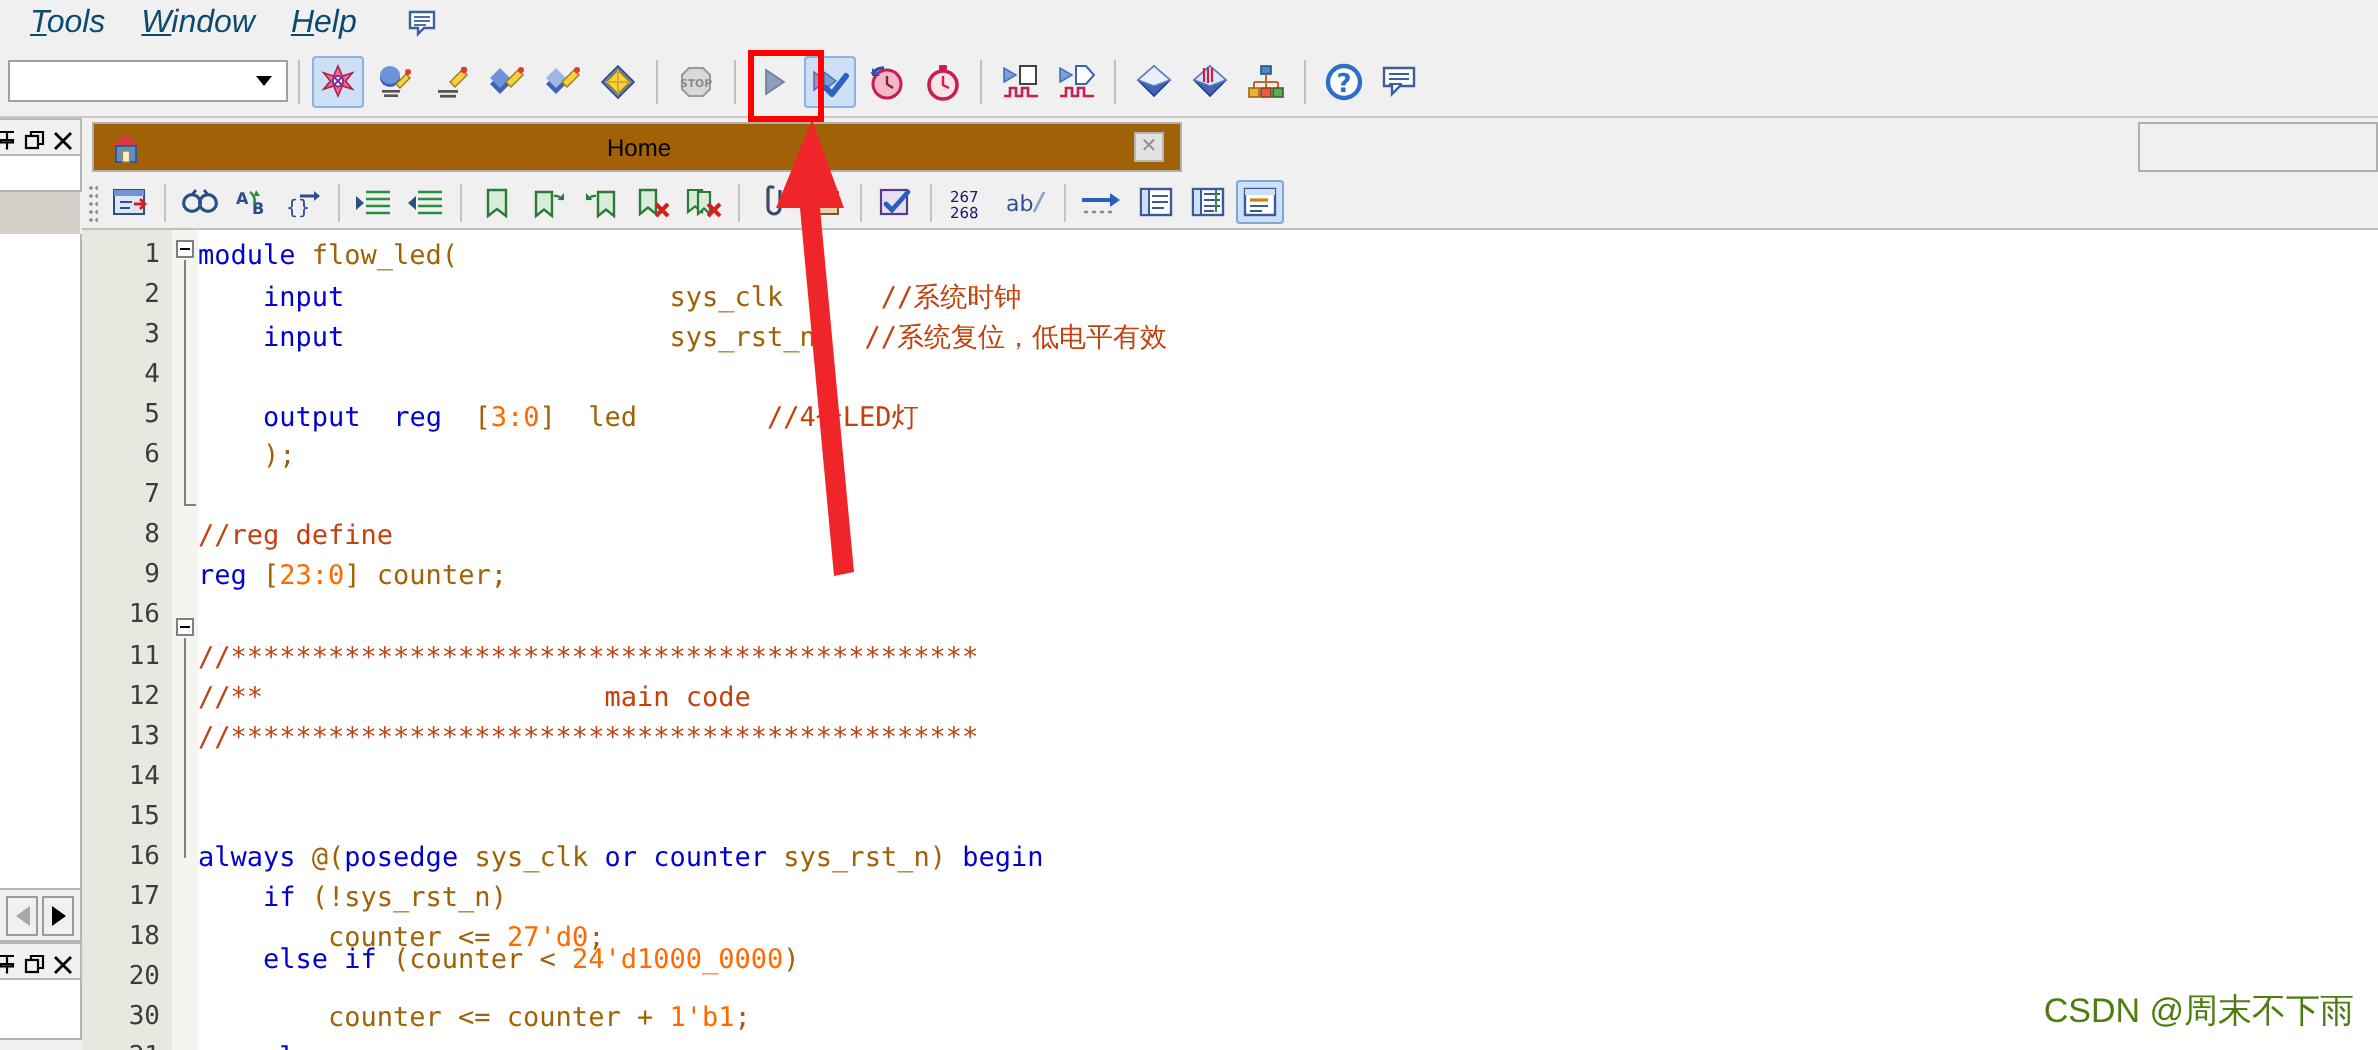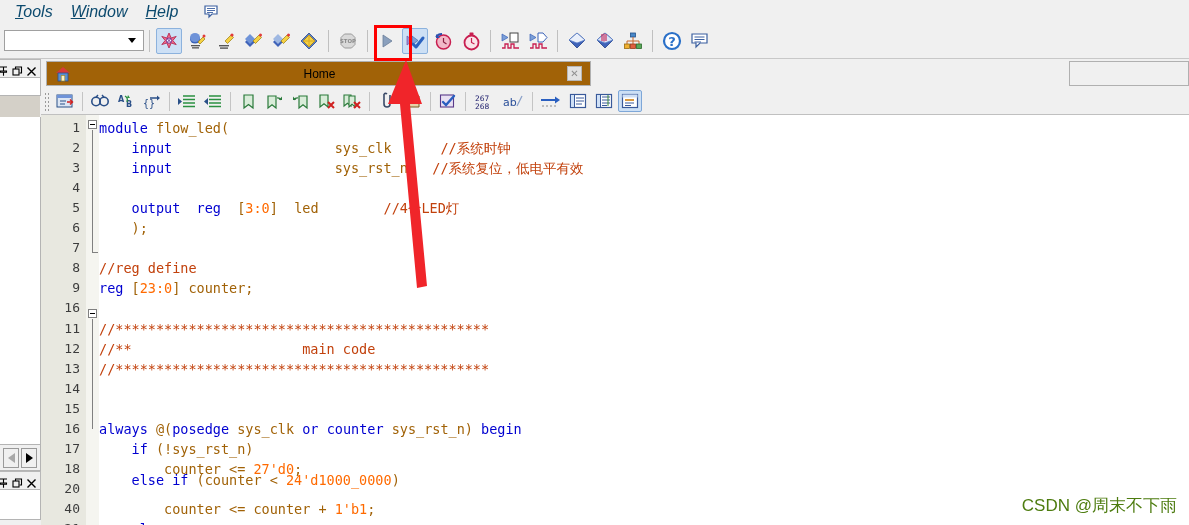--- a/index.html
+++ b/index.html
@@ -663,21 +663,21 @@
         <div class="lineno" style="top: 185.45px;">16</div>
         <div class="lineno" style="top: 205.5px;">11</div>
         <div class="lineno" style="top: 225.55px;">12</div>
         <div class="lineno" style="top: 245.6px;">13</div>
         <div class="lineno" style="top: 265.65px;">14</div>
         <div class="lineno" style="top: 285.7px;">15</div>
         <div class="lineno" style="top: 305.75px;">16</div>
         <div class="lineno" style="top: 325.8px;">17</div>
         <div class="lineno" style="top: 345.85px;">18</div>
         <div class="lineno" style="top: 365.9px;">20</div>
-        <div class="lineno" style="top: 385.95px;">40</div>
+        <div class="lineno" style="top: 385.95px;">30</div>
         <div class="lineno" style="top: 406px;">21</div>
       </div>
     <div class="foldcol" id="foldcol">
 
       <div class="foldbox" style="left:2px; top:5px;"></div>
       <div class="foldline" style="left:6px; top:15px; height:122px;"></div>
       <div class="foldfoot" style="left:6px; top:137px; width:6px;"></div>
       <div class="foldbox" style="left:2px; top:194px;"></div>
       <div class="foldline" style="left:6px; top:204px; height:110px;"></div>
     </div>

